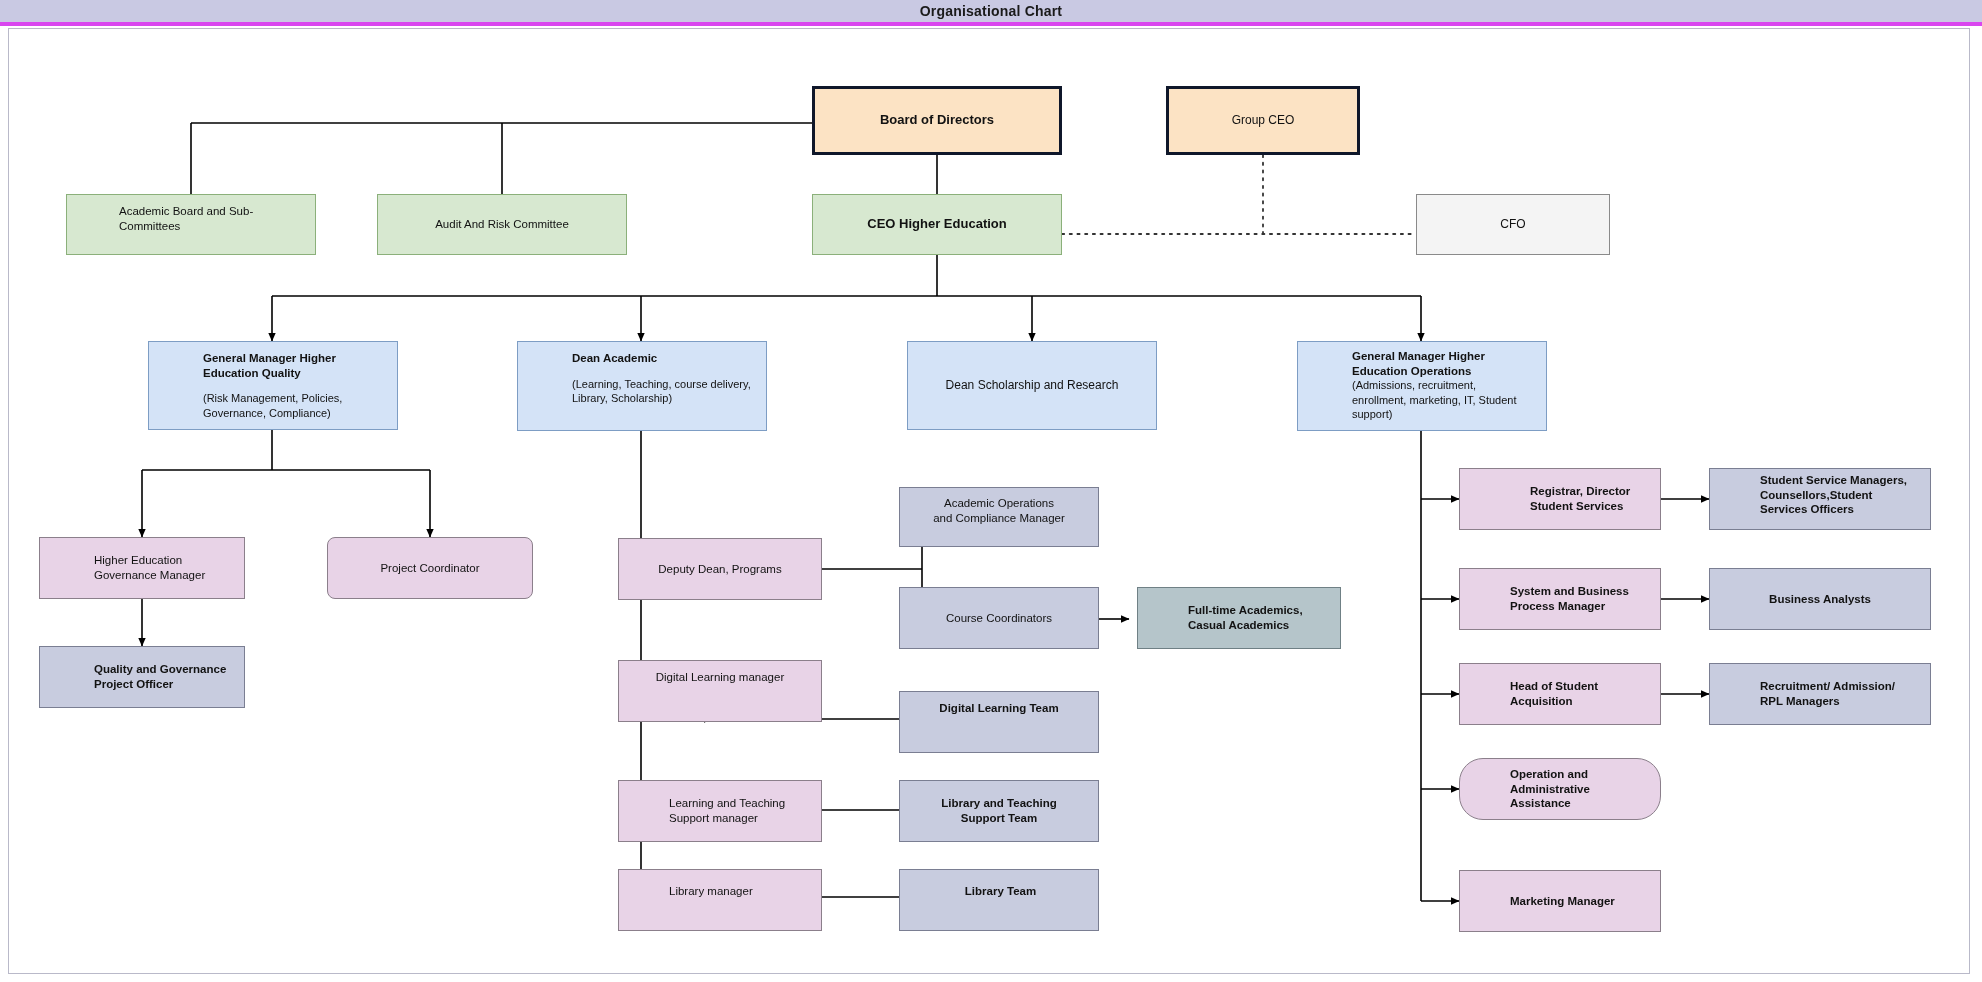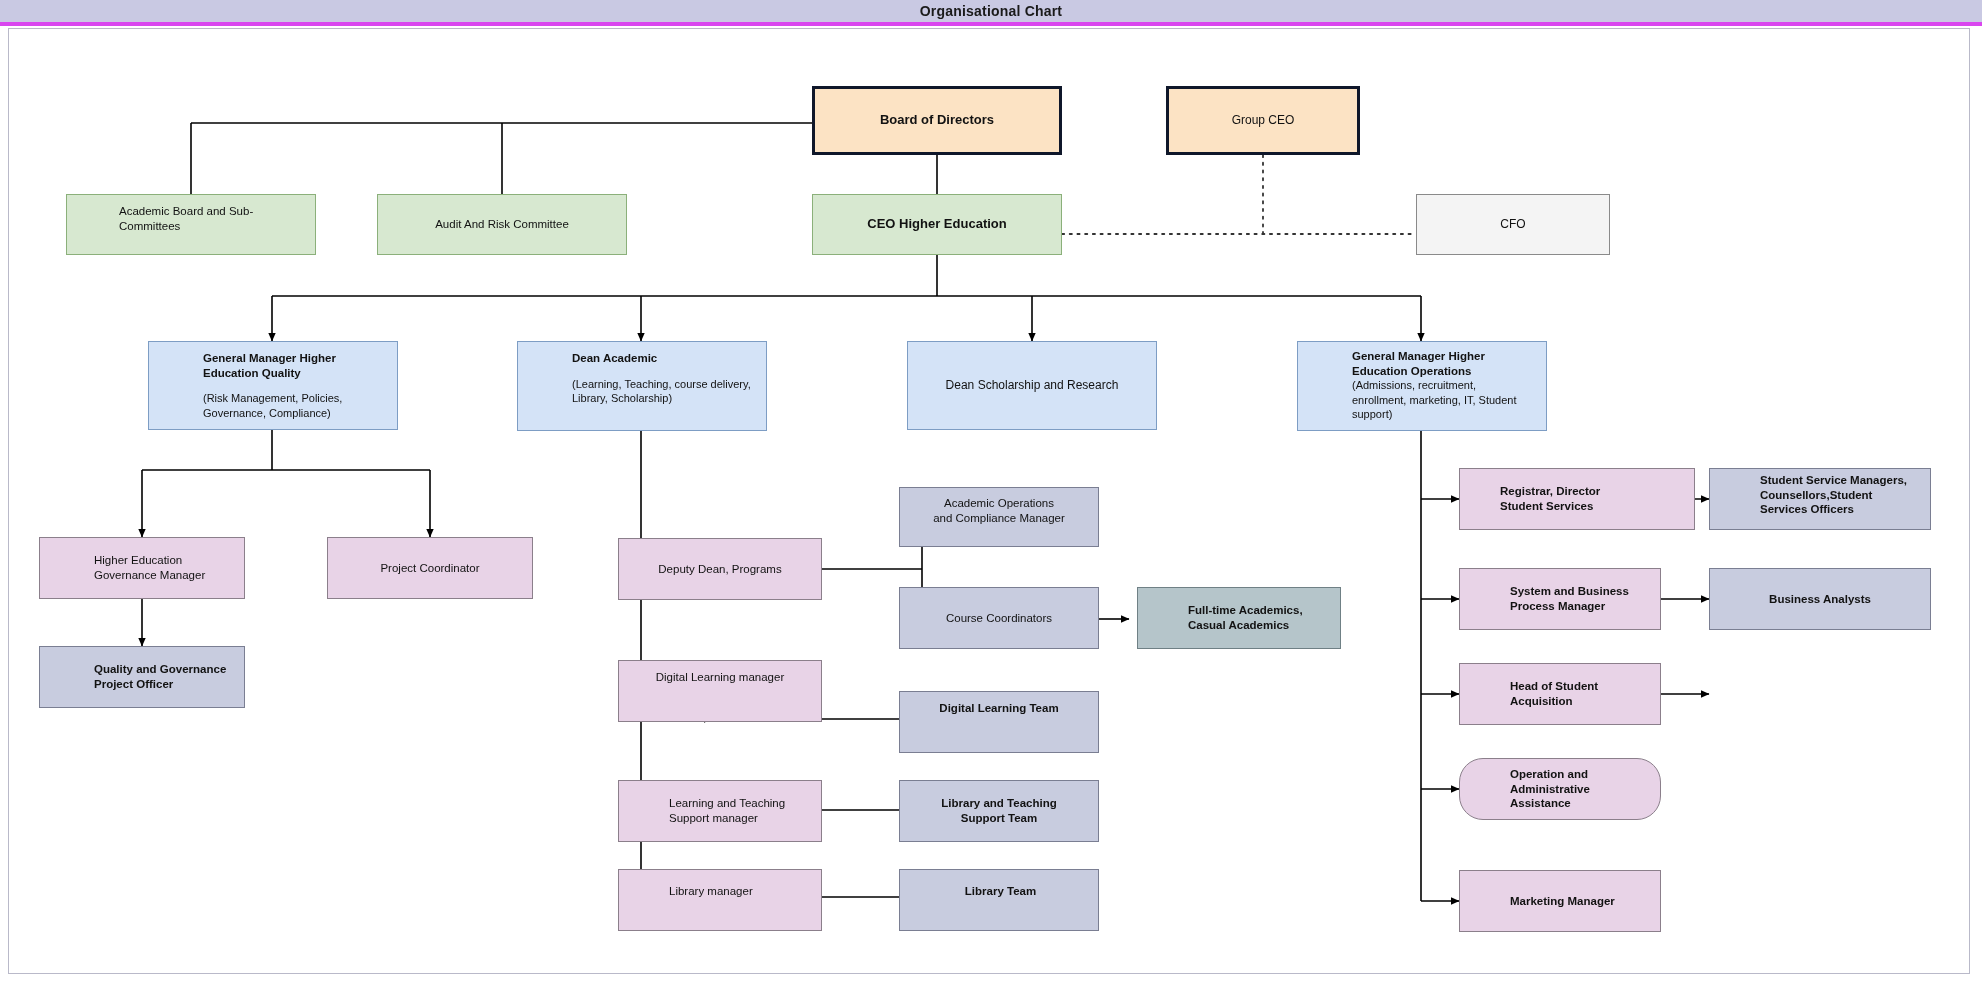--- a/index.html
+++ b/index.html
@@ -206,21 +206,21 @@
       <span class="f-norm s-10">(Admissions, recruitment,</span>
       <span class="f-norm s-10">enrollment, marketing, IT, Student</span>
       <span class="f-norm s-10">support)</span>
     </div>
 
     <div class="node n-pink f-norm s-11" style="left:30px; top:508px; width:206px; height:62px; align-items:flex-start; text-align:left; padding-left:54px;">
       <span>Higher Education</span>
       <span>Governance Manager</span>
     </div>
 
-    <div class="node n-pink f-norm s-11" style="left:318px; top:508px; width:206px; height:62px;">
+    <div class="node n-pink f-norm s-11" style="left:318px; top:508px; width:206px; height:62px;border-radius:8px;">
       <span class="title">Project Coordinator</span>
     </div>
 
     <div class="node n-lav f-bold s-11" style="left:30px; top:617px; width:206px; height:62px; align-items:flex-start; text-align:left; padding-left:54px;">
       <span>Quality and Governance</span>
       <span>Project Officer</span>
     </div>
 
     <div class="node n-pink f-norm s-11" style="left:609px; top:509px; width:204px; height:62px;">
       <span class="title">Deputy Dean, Programs</span>
@@ -259,21 +259,21 @@
     </div>
 
     <div class="node n-pink f-norm s-11 align-top" style="left:609px; top:840px; width:204px; height:62px; align-items:flex-start; text-align:left; padding-left:50px; padding-top:14px;">
       <span class="title">Library manager</span>
     </div>
 
     <div class="node n-lav f-bold s-11 align-top" style="left:890px; top:840px; width:200px; height:62px; padding-top:14px;padding-left:11px;">
       <span class="title">Library Team</span>
     </div>
 
-    <div class="node n-pink f-bold s-11" style="left:1450px; top:439px; width:236px; height:62px; align-items:flex-start; text-align:left; padding-left:40px;">
+    <div class="node n-pink f-bold s-11" style="left:1450px; top:439px; width:202px; height:62px; align-items:flex-start; text-align:left; padding-left:70px;">
       <span>Registrar, Director</span>
       <span>Student Services</span>
     </div>
 
     <div class="node n-lav f-bold s-11 align-top" style="left:1700px; top:439px; width:222px; height:62px; align-items:flex-start; text-align:left; padding-left:50px; padding-top:4px;">
       <span>Student Service Managers,</span>
       <span>Counsellors,Student</span>
       <span>Services Officers</span>
     </div>
 
@@ -284,20 +284,24 @@
     <div class="node n-pink f-bold s-11" style="left:1450px; top:539px; width:202px; height:62px; align-items:flex-start; text-align:left; padding-left:50px;">
       <span>System and Business</span>
       <span>Process Manager</span>
     </div>
 
     <div class="node n-pink f-bold s-11" style="left:1450px; top:634px; width:202px; height:62px; align-items:flex-start; text-align:left; padding-left:50px;">
       <span>Head of Student</span>
       <span>Acquisition</span>
     </div>
 
+    <div class="node n-lav f-bold s-11" style="left:1700px; top:634px; width:222px; height:62px; align-items:flex-start; text-align:left; padding-left:50px;">
+      <span>Recruitment/ Admission/</span>
+      <span>RPL Managers</span>
+    </div>
 
     <div class="node n-pink f-bold s-11" style="left:1450px; top:729px; width:202px; height:62px; align-items:flex-start; text-align:left; padding-left:50px;border-radius:24px;">
       <span>Operation and</span>
       <span>Administrative</span>
       <span>Assistance</span>
     </div>
 
     <div class="node n-pink f-bold s-11" style="left:1450px; top:841px; width:202px; height:62px; align-items:flex-start; text-align:left; padding-left:50px;">
       <span class="title">Marketing Manager</span>
     </div>

